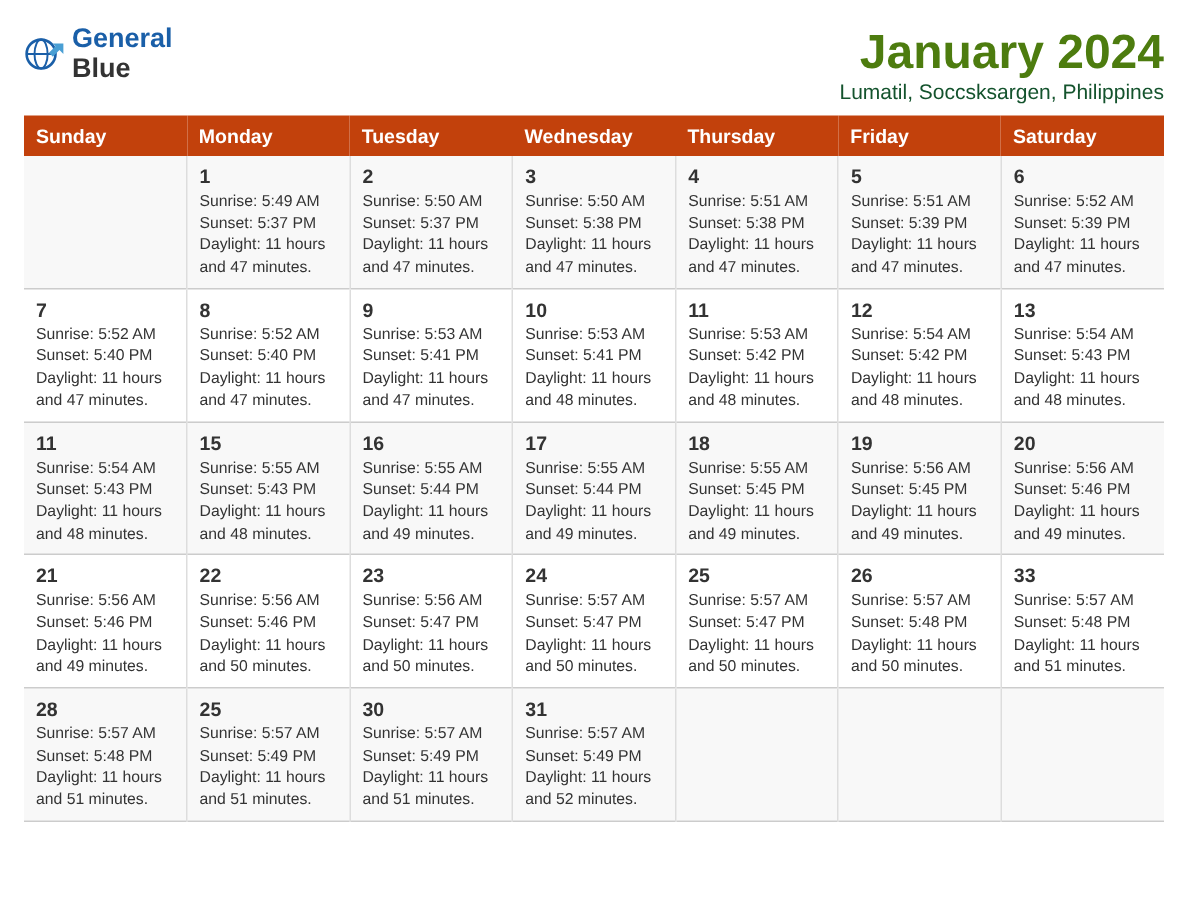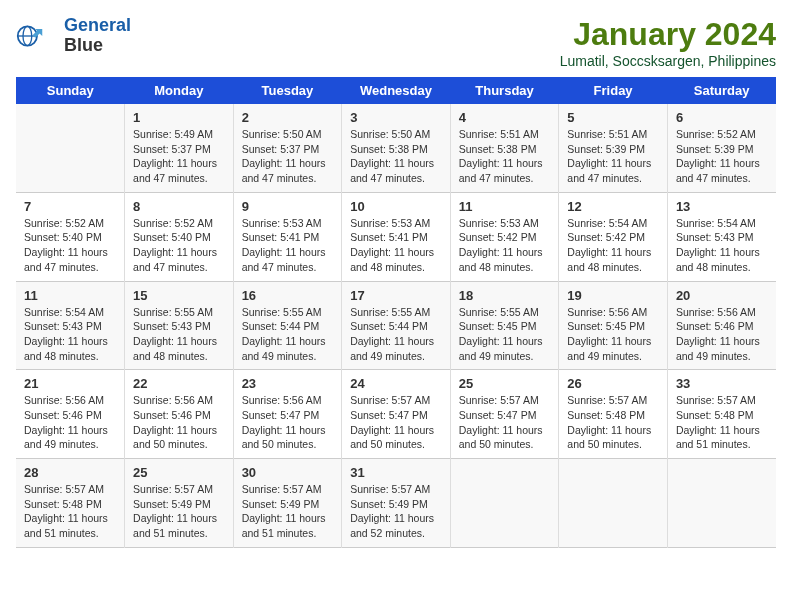--- a/index.html
+++ b/index.html
@@ -12,21 +12,21 @@
     }
     .header {
       display: flex;
       justify-content: space-between;
       align-items: flex-start;
       margin-bottom: 8px;
     }
     .logo {
       display: flex;
       align-items: center;
-      gap: 20px;
+      gap: 4px;
     }
     .logo-text {
       font-size: 18px;
       font-weight: bold;
       color: #333;
       line-height: 1.1;
     }
     .logo-text .blue { color: #1a5fa8; }
     .logo-icon {
       width: 28px;
@@ -43,23 +43,23 @@
     .location {
       font-size: 14px;
       color: #14532d;
     }
     table {
       width: 100%;
       border-collapse: collapse;
       font-size: 11px;
     }
     thead th {
-      background: #1d4ed8;
+      background: #c2410c;
       color: #fff;
-      text-align: center;
+      text-align: left;
       padding: 6px 8px;
       font-size: 13px;
       font-weight: bold;
     }
     tbody tr {
       border-bottom: 1px solid #ccc;
     }
     tbody td {
       vertical-align: top;
       padding: 6px 8px;

